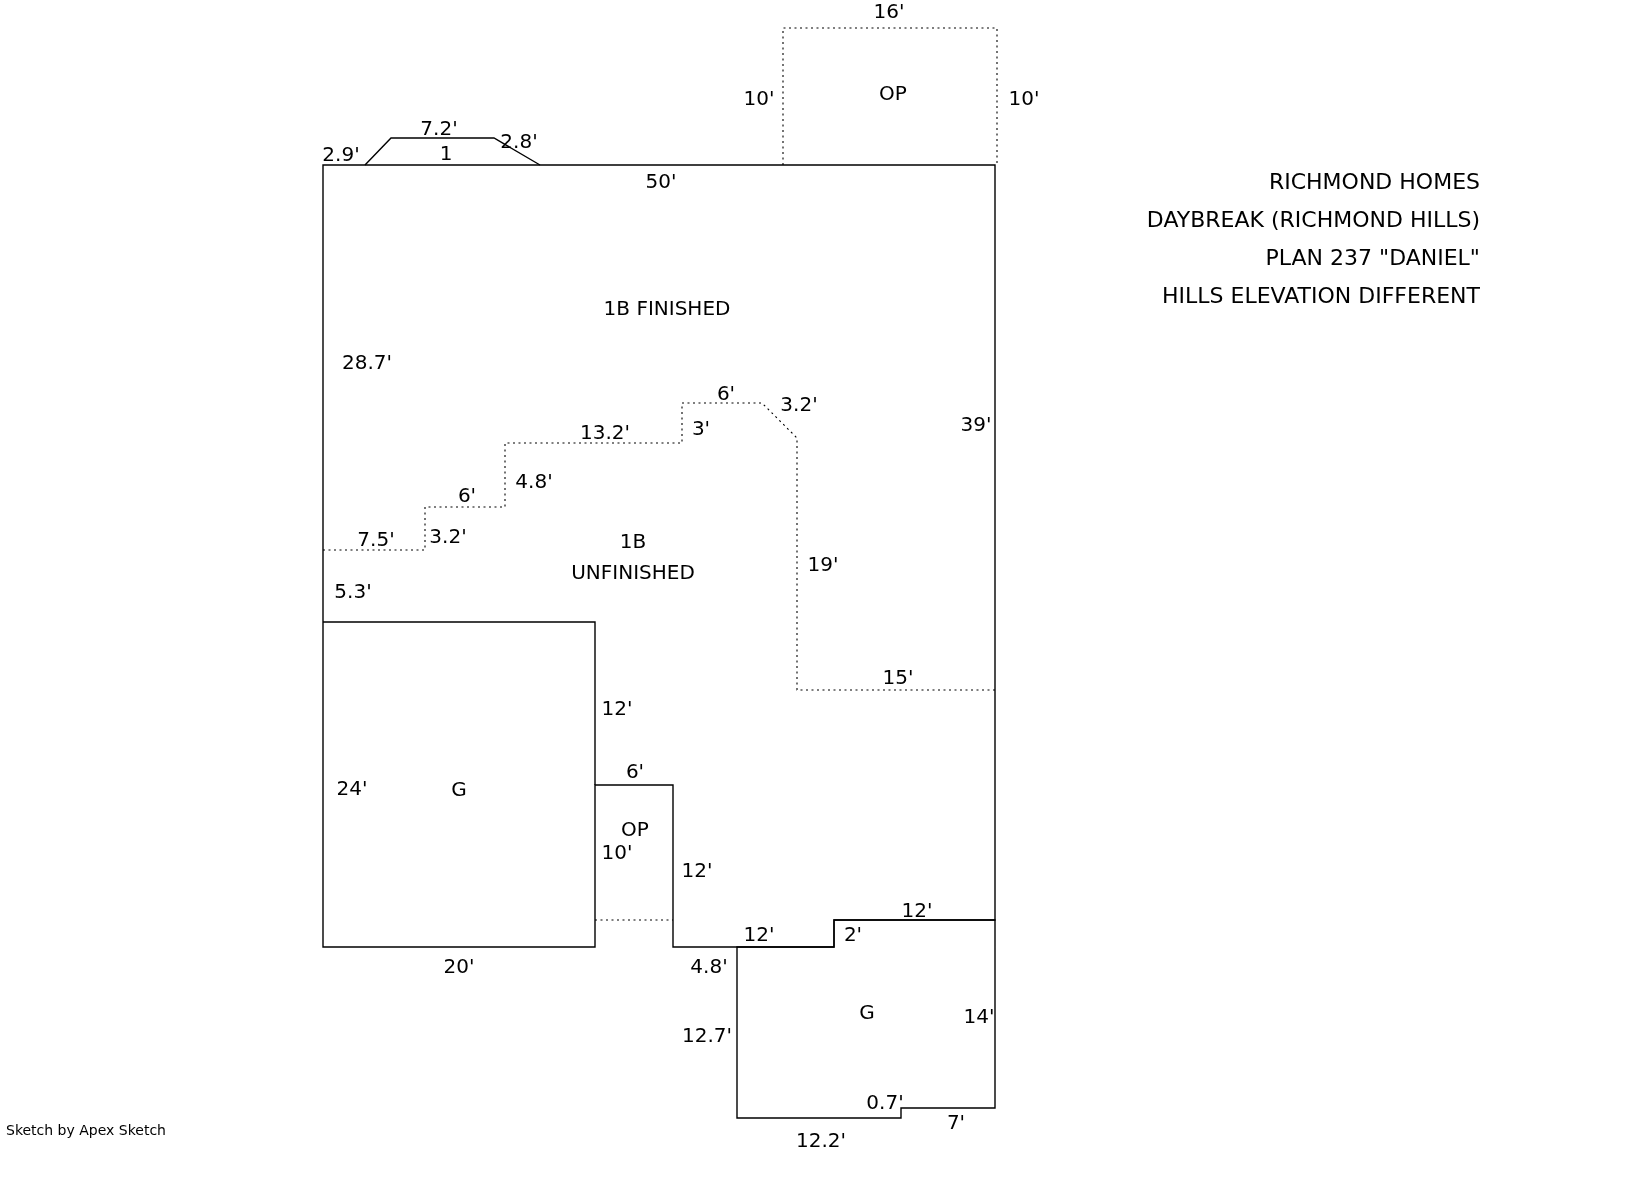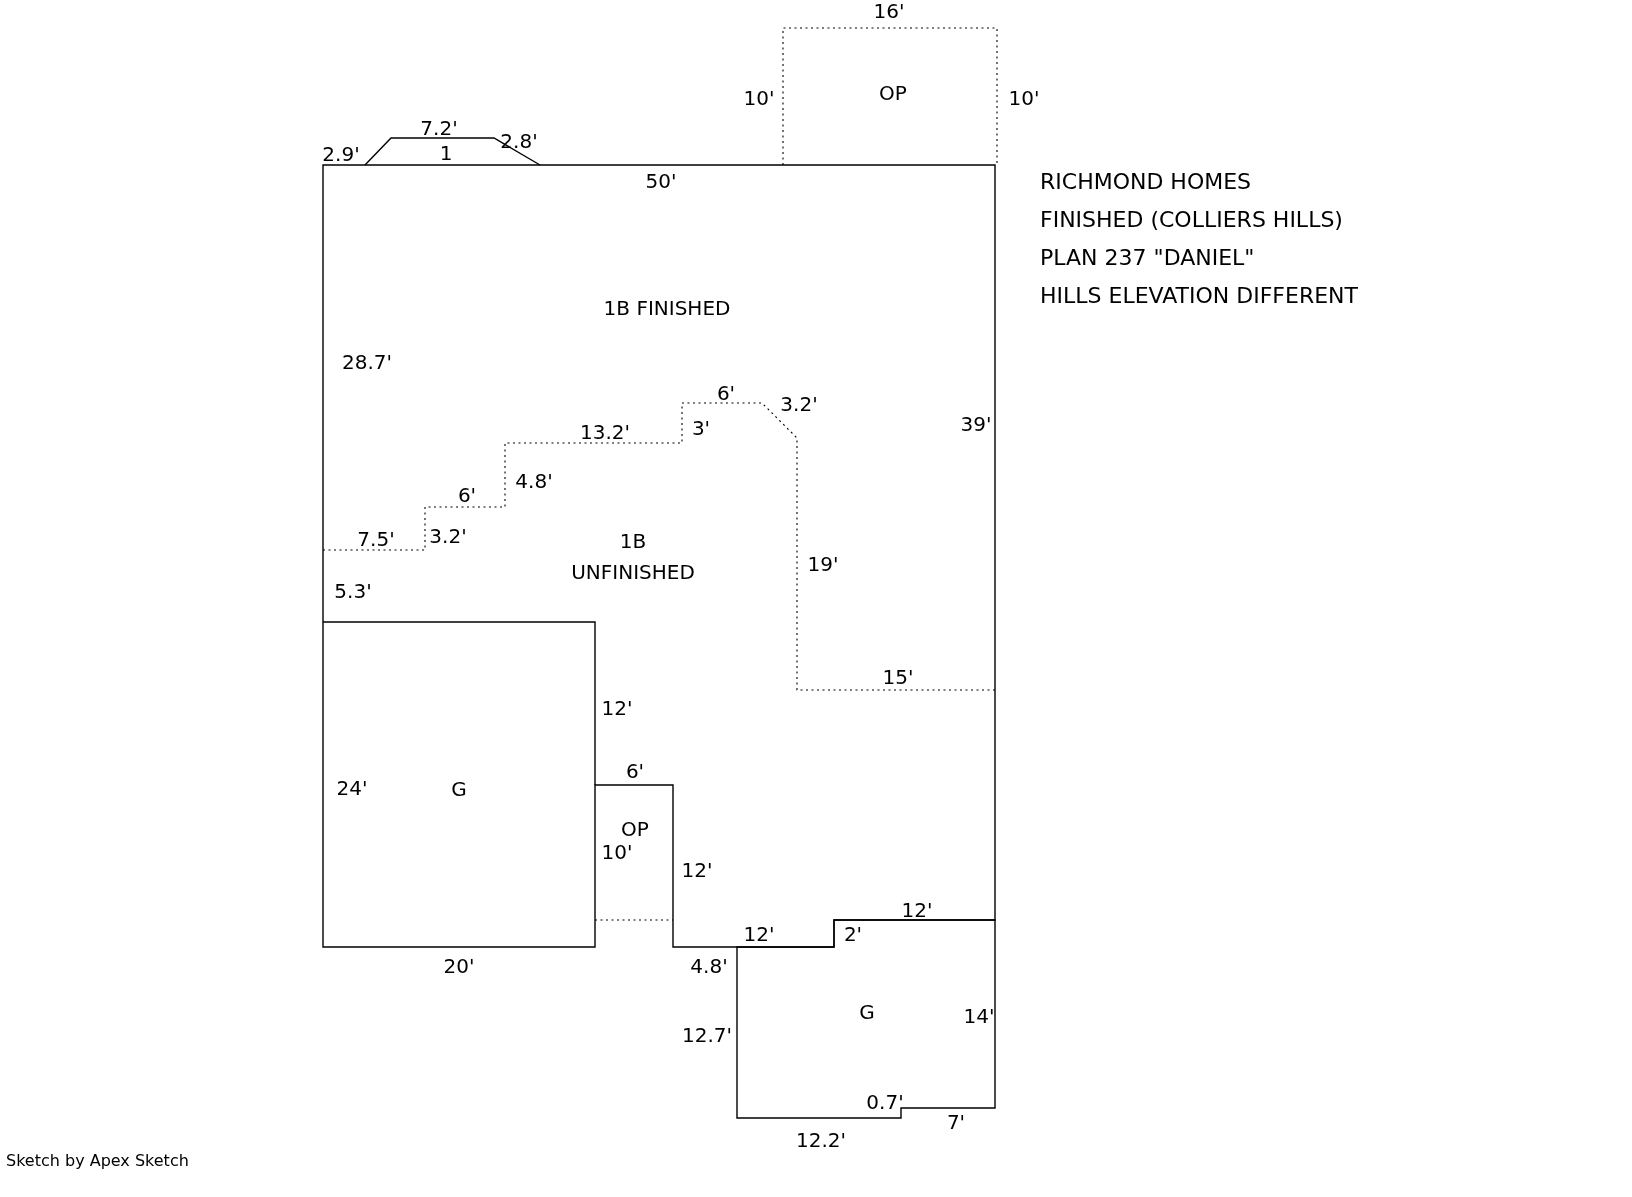--- a/index.html
+++ b/index.html
@@ -39,31 +39,31 @@
     font-size: 20px;
     fill: #000000;
     text-anchor: middle;
     dominant-baseline: central;
   }
   .plan-notes {
     position: absolute;
     left: 1040px;
     top: 163px;
     width: 440px;
-    text-align: left;
+    text-align: right;
     font-size: 22px;
     line-height: 38px;
     color: #000000;
     white-space: nowrap;
   }
   .sketch-credit {
     position: absolute;
     left: 6px;
-    top: 1151px;
-    font-size: 16px;
+    top: 1122px;
+    font-size: 14px;
     color: #000000;
   }
 </style>
 </head>
 <body>
 
 <div class="canvas">
 
   <svg id="sketch-svg" viewBox="0 0 1632 1197" xmlns="http://www.w3.org/2000/svg">
       <path d="M 323 165 H 995 V 920 H 834 V 947 H 673 V 785 H 595 V 947 H 323 Z" class="wall-solid"></path>
@@ -113,20 +113,20 @@
       <text x="867" y="1012" class="sketch-label" font-size="23">G</text>
       <text x="979" y="1016" class="sketch-label">14'</text>
       <text x="707" y="1035" class="sketch-label">12.7'</text>
       <text x="885" y="1102" class="sketch-label">0.7'</text>
       <text x="956" y="1122" class="sketch-label">7'</text>
       <text x="821" y="1140" class="sketch-label">12.2'</text>
     </svg>
 
   <div class="plan-notes">
     <div class="note-line">RICHMOND HOMES</div>
-    <div class="note-line">FINISHED (COLLIERS HILLS)</div>
+    <div class="note-line">DAYBREAK (RICHMOND HILLS)</div>
     <div class="note-line">PLAN 237 "DANIEL"</div>
     <div class="note-line">HILLS ELEVATION DIFFERENT</div>
   </div>
 
   <div class="sketch-credit">Sketch by Apex Sketch</div>
 
 </div>
 
 </body></html>

